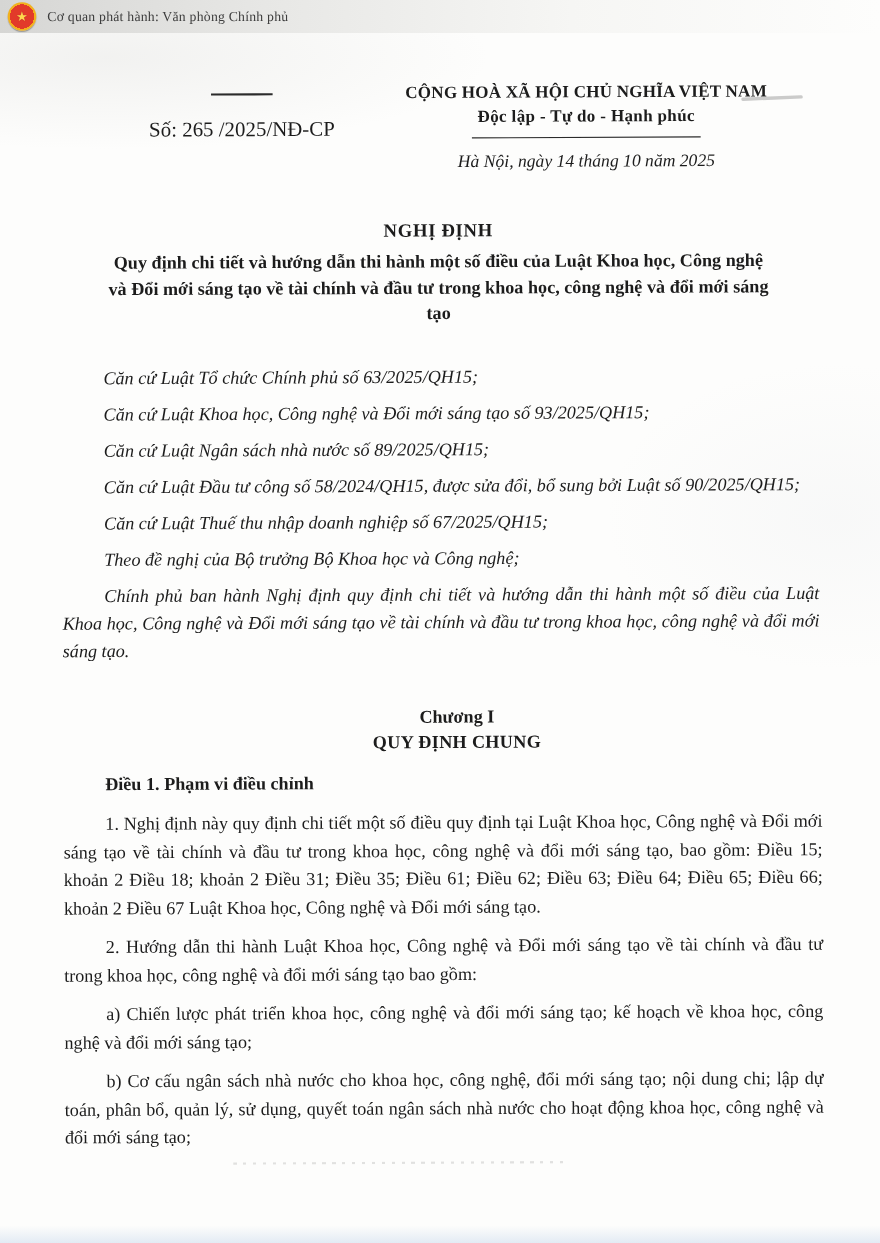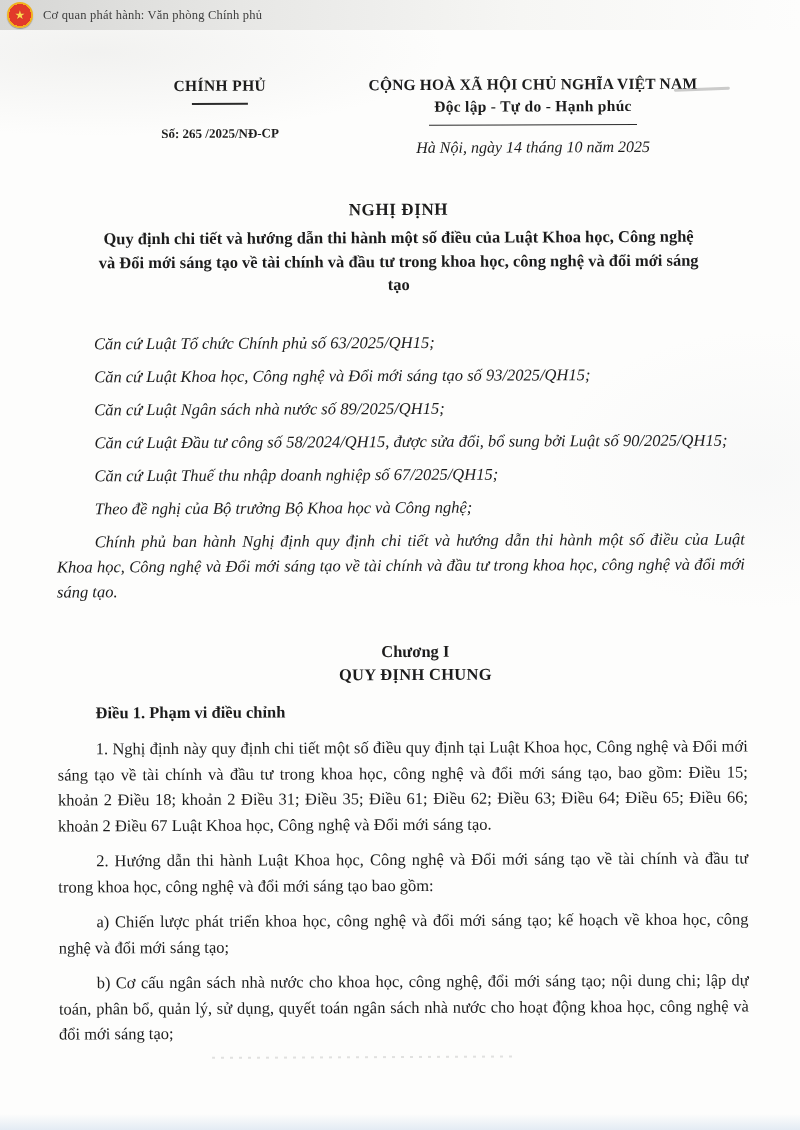--- a/index.html
+++ b/index.html
@@ -32,21 +32,21 @@
       radial-gradient(ellipse 500px 120px at 12% 2%, rgba(190,190,186,.18), rgba(0,0,0,0) 70%),
       radial-gradient(ellipse 300px 200px at 95% 40%, rgba(210,214,220,.12), rgba(0,0,0,0) 70%),
       #fdfdfc;
   }
   .content { position:absolute; inset:0; transform:rotate(-0.25deg); }
 
   
   .issuer-block { position:absolute; top:46px; left:108px; width:228px; text-align:center; }
   .issuer { font-weight:bold; font-size:15.5px; letter-spacing:.4px; }
   .issuer-rule { width:56px; border-top:2px solid #2b2b2b; margin:8px auto 0; }
-  .doc-number { margin-top:21px; font-size:13px;font-weight:bold; }
+  .doc-number { margin-top:21px; font-size:19px; }
 
   .national-block { position:absolute; top:46px; left:336px; width:398px; text-align:center; }
   .national-title { font-weight:bold; font-size:15.5px; letter-spacing:.2px; }
   .motto { font-weight:bold; font-size:15.5px; margin-top:4px; letter-spacing:.3px; }
   .national-rule { width:208px; border-top:1.5px solid #2b2b2b; margin:9px auto 0; }
   .place-date { font-style:italic; font-size:16px; margin-top:13px; }
 
   .artifact-streak {
     position:absolute; top:59px; left:676px; width:56px; height:3px;
     background:rgba(110,110,108,.35); transform:rotate(-2deg); border-radius:2px;
@@ -96,21 +96,20 @@
   <span class="emblem">
     <span class="star">★</span>
   </span>
   <span class="topbar-label">Cơ quan phát hành: Văn phòng Chính phủ</span>
 </div>
 
 <div class="page">
   <div class="content">
 
     <div class="issuer-block">
-      <div class="issuer">CHÍNH PHỦ</div>
       <div class="issuer-rule"></div>
       <div class="doc-number">Số:  265 /2025/NĐ-CP</div>
     </div>
 
     <div class="national-block">
       <div class="national-title">CỘNG HOÀ XÃ HỘI CHỦ NGHĨA VIỆT NAM</div>
       <div class="motto">Độc lập - Tự do - Hạnh phúc</div>
       <div class="national-rule"></div>
       <div class="place-date">Hà Nội, ngày 14  tháng 10 năm 2025</div>
     </div>

